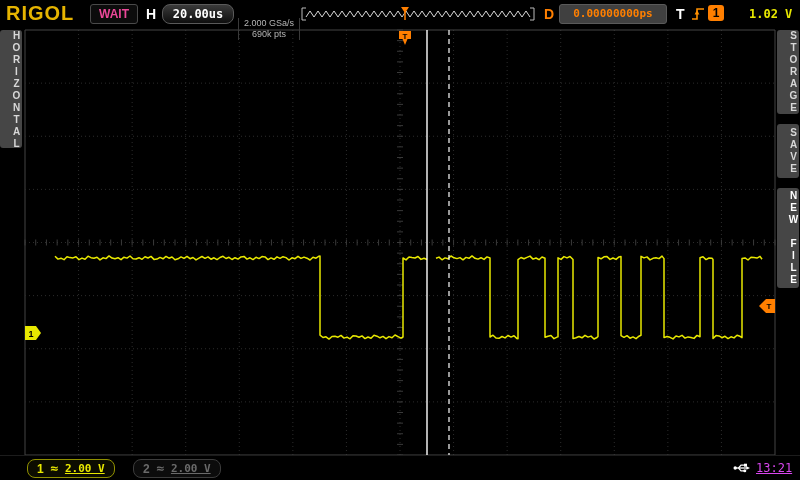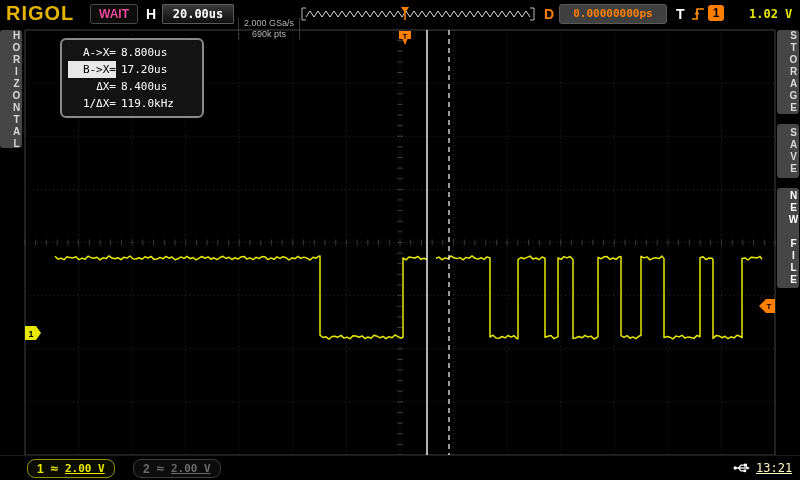--- a/index.html
+++ b/index.html
@@ -5,21 +5,21 @@
   html,body{margin:0;padding:0;background:#000;}
   #screen{position:relative;width:800px;height:480px;background:#000;overflow:hidden;
           font-family:"Liberation Sans",sans-serif;}
   
   .topbar{position:absolute;left:0;top:0;width:800px;height:28px;background:#000;z-index:3;}
   .topbar > *{position:absolute;}
   .logo{left:6px;top:2px;font:900 20px "Liberation Sans",sans-serif;color:#e6b400;letter-spacing:1px;}
   .wait-box{left:90px;top:4px;width:46px;height:18px;border:1px solid #4a4a4a;border-radius:3px;
             background:#0c0c0c;color:#ec4899;font:bold 12px/18px "Liberation Sans",sans-serif;text-align:center;}
   .h-label{left:146px;top:6px;color:#fff;font:bold 14px "Liberation Sans",sans-serif;}
-  .tb-box{left:162px;top:4px;width:70px;height:18px;border:1px solid #5a5a5a;border-radius:1px;
+  .tb-box{left:162px;top:4px;width:70px;height:18px;border:1px solid #5a5a5a;border-radius:8px;
           background:linear-gradient(#3a3a3a,#0e0e0e);color:#fff;
           font:bold 12px/18px "DejaVu Sans Mono",monospace;text-align:center;}
   .srate{left:238px;top:18px;width:60px;color:#b5b5b5;font:9px/11px "Liberation Sans",sans-serif;
          text-align:center;border-left:1px solid #3a3a3a;border-right:1px solid #3a3a3a;}
   .sweep{left:300px;top:7px;}
   .d-label{left:544px;top:6px;color:#ff7f00;font:bold 14px "Liberation Sans",sans-serif;}
   .delay-box{left:559px;top:4px;width:106px;height:18px;border:1px solid #5a5a5a;border-radius:3px;
              background:#404040;color:#ff7f00;font:bold 11px/18px "DejaVu Sans Mono",monospace;text-align:center;}
   .t-label{left:676px;top:6px;color:#fff;font:bold 14px "Liberation Sans",sans-serif;}
   .edge-icon{left:691px;top:6px;}
@@ -47,21 +47,21 @@
   .bottombar{position:absolute;left:0;top:455px;width:800px;height:25px;background:#000;
              border-top:1px solid #1c1c1c;z-index:3;}
   .bottombar > *{position:absolute;}
   .ch-badge{top:3px;height:17px;border-radius:8px;display:flex;align-items:center;padding:0 9px;gap:6px;}
   .ch-badge.ch1{left:27px;border:1px solid #909000;background:#0c0c00;color:#e8e800;}
   .ch-badge.ch2{left:133px;border:1px solid #3c3c3c;background:#0c0c0c;color:#6a6a6a;}
   .chnum{font:bold 12px "Liberation Sans",sans-serif;}
   .coupling{font:bold 11px "DejaVu Sans",sans-serif;}
   .scale{font:bold 11px "DejaVu Sans Mono",monospace;text-decoration:underline;}
   .usb-icon{left:733px;top:5px;}
-  .clock{left:756px;top:5px;color:#fef9c3;font:12px "DejaVu Sans Mono",monospace;text-decoration:underline;}
+  .clock{left:756px;top:5px;color:#d946ef;font:12px "DejaVu Sans Mono",monospace;text-decoration:underline;}
 </style>
 </head>
 <body>
 
 <div id="screen">
 
   <svg id="scope-svg" width="800" height="480">
       <g>
         <line x1="25" y1="30" x2="25" y2="455" stroke="#444" stroke-dasharray="none"></line>
         <line x1="78.57142857142857" y1="30" x2="78.57142857142857" y2="455" stroke="#2c2c2c" stroke-dasharray="1,3"></line>
@@ -242,26 +242,20 @@
     </svg>
     <div class="src-box">1</div>
     <div class="lvl">1.02 V</div>
   </div>
 
   <div class="vtab vtab-left">HORIZONTAL</div>
   <div class="vtab vtab-r1">STORAGE</div>
   <div class="vtab vtab-r2">SAVE</div>
   <div class="vtab vtab-r3">NEW FILE</div>
 
-  <div class="cursor-box">
-    <div class="crow"><span class="clabel">A-&gt;X=</span><span class="cval">8.800us</span></div>
-    <div class="crow"><span class="clabel hl">B-&gt;X=</span><span class="cval">17.20us</span></div>
-    <div class="crow"><span class="clabel">ΔX=</span><span class="cval">8.400us</span></div>
-    <div class="crow"><span class="clabel">1/ΔX=</span><span class="cval">119.0kHz</span></div>
-  </div>
 
   <div class="bottombar">
     <div class="ch-badge ch1">
       <span class="chnum">1</span>
       <span class="coupling">≈</span>
       <span class="scale">2.00 V</span>
     </div>
     <div class="ch-badge ch2">
       <span class="chnum">2</span>
       <span class="coupling">≈</span>

